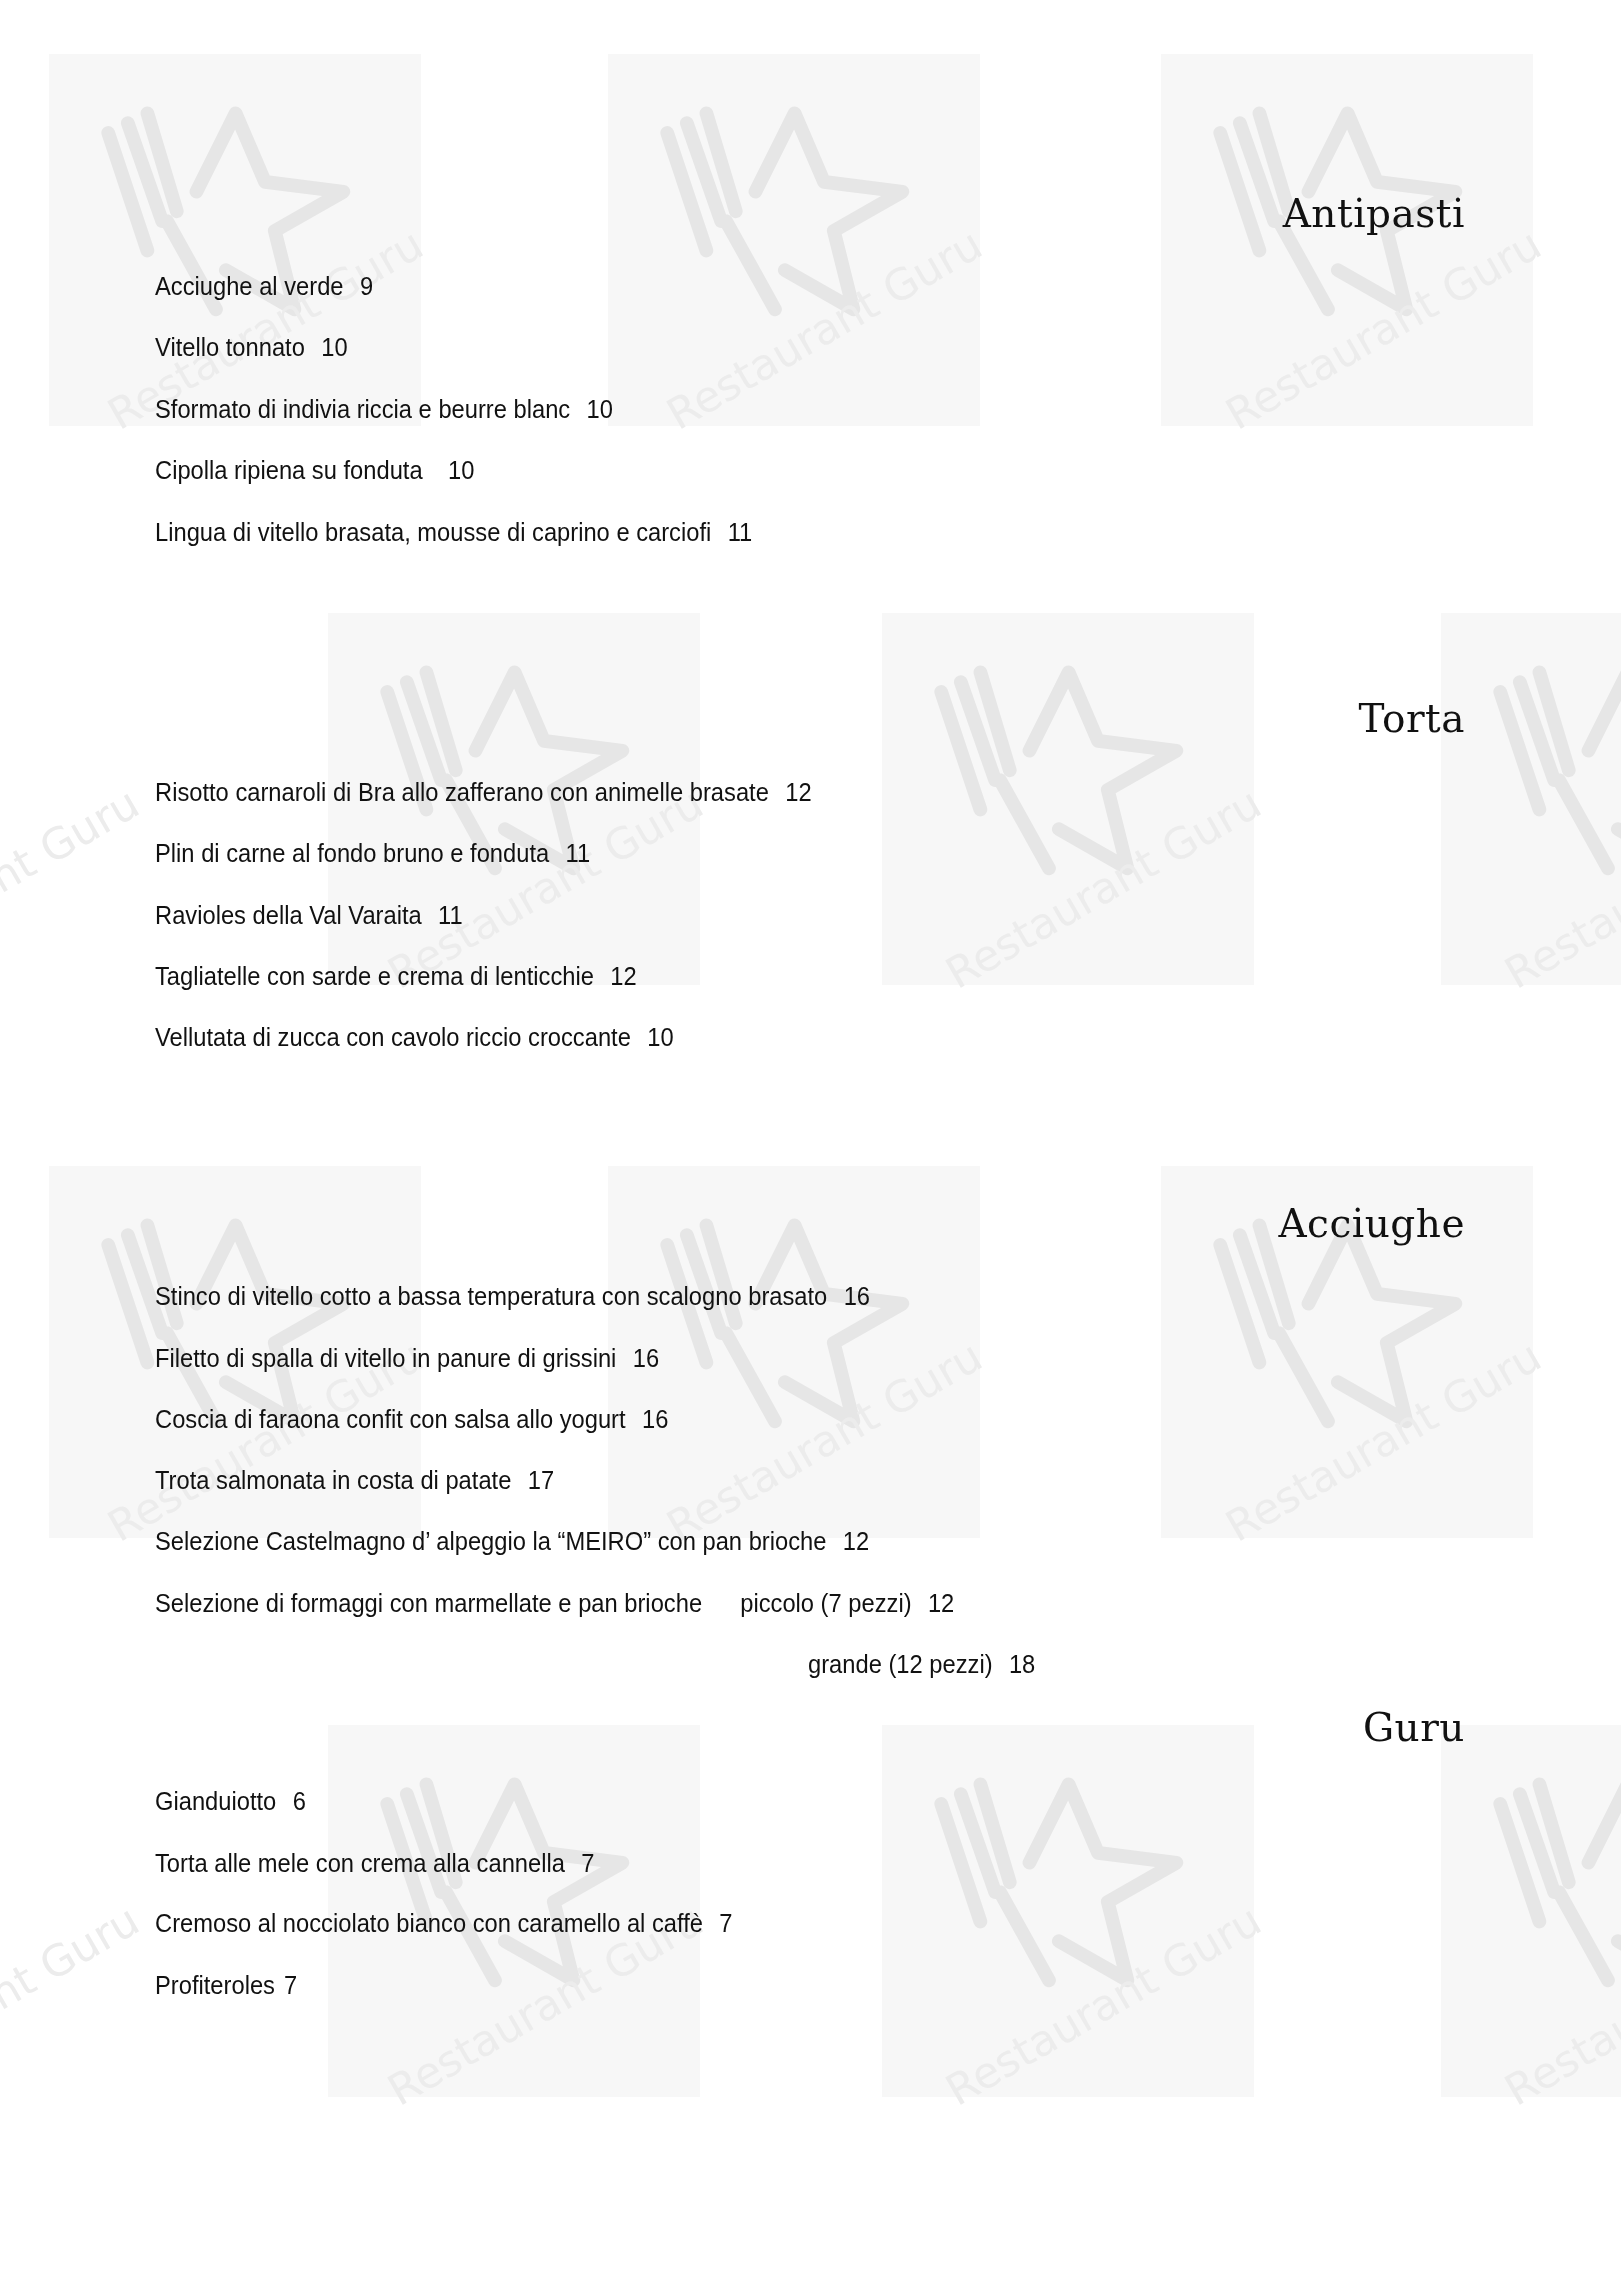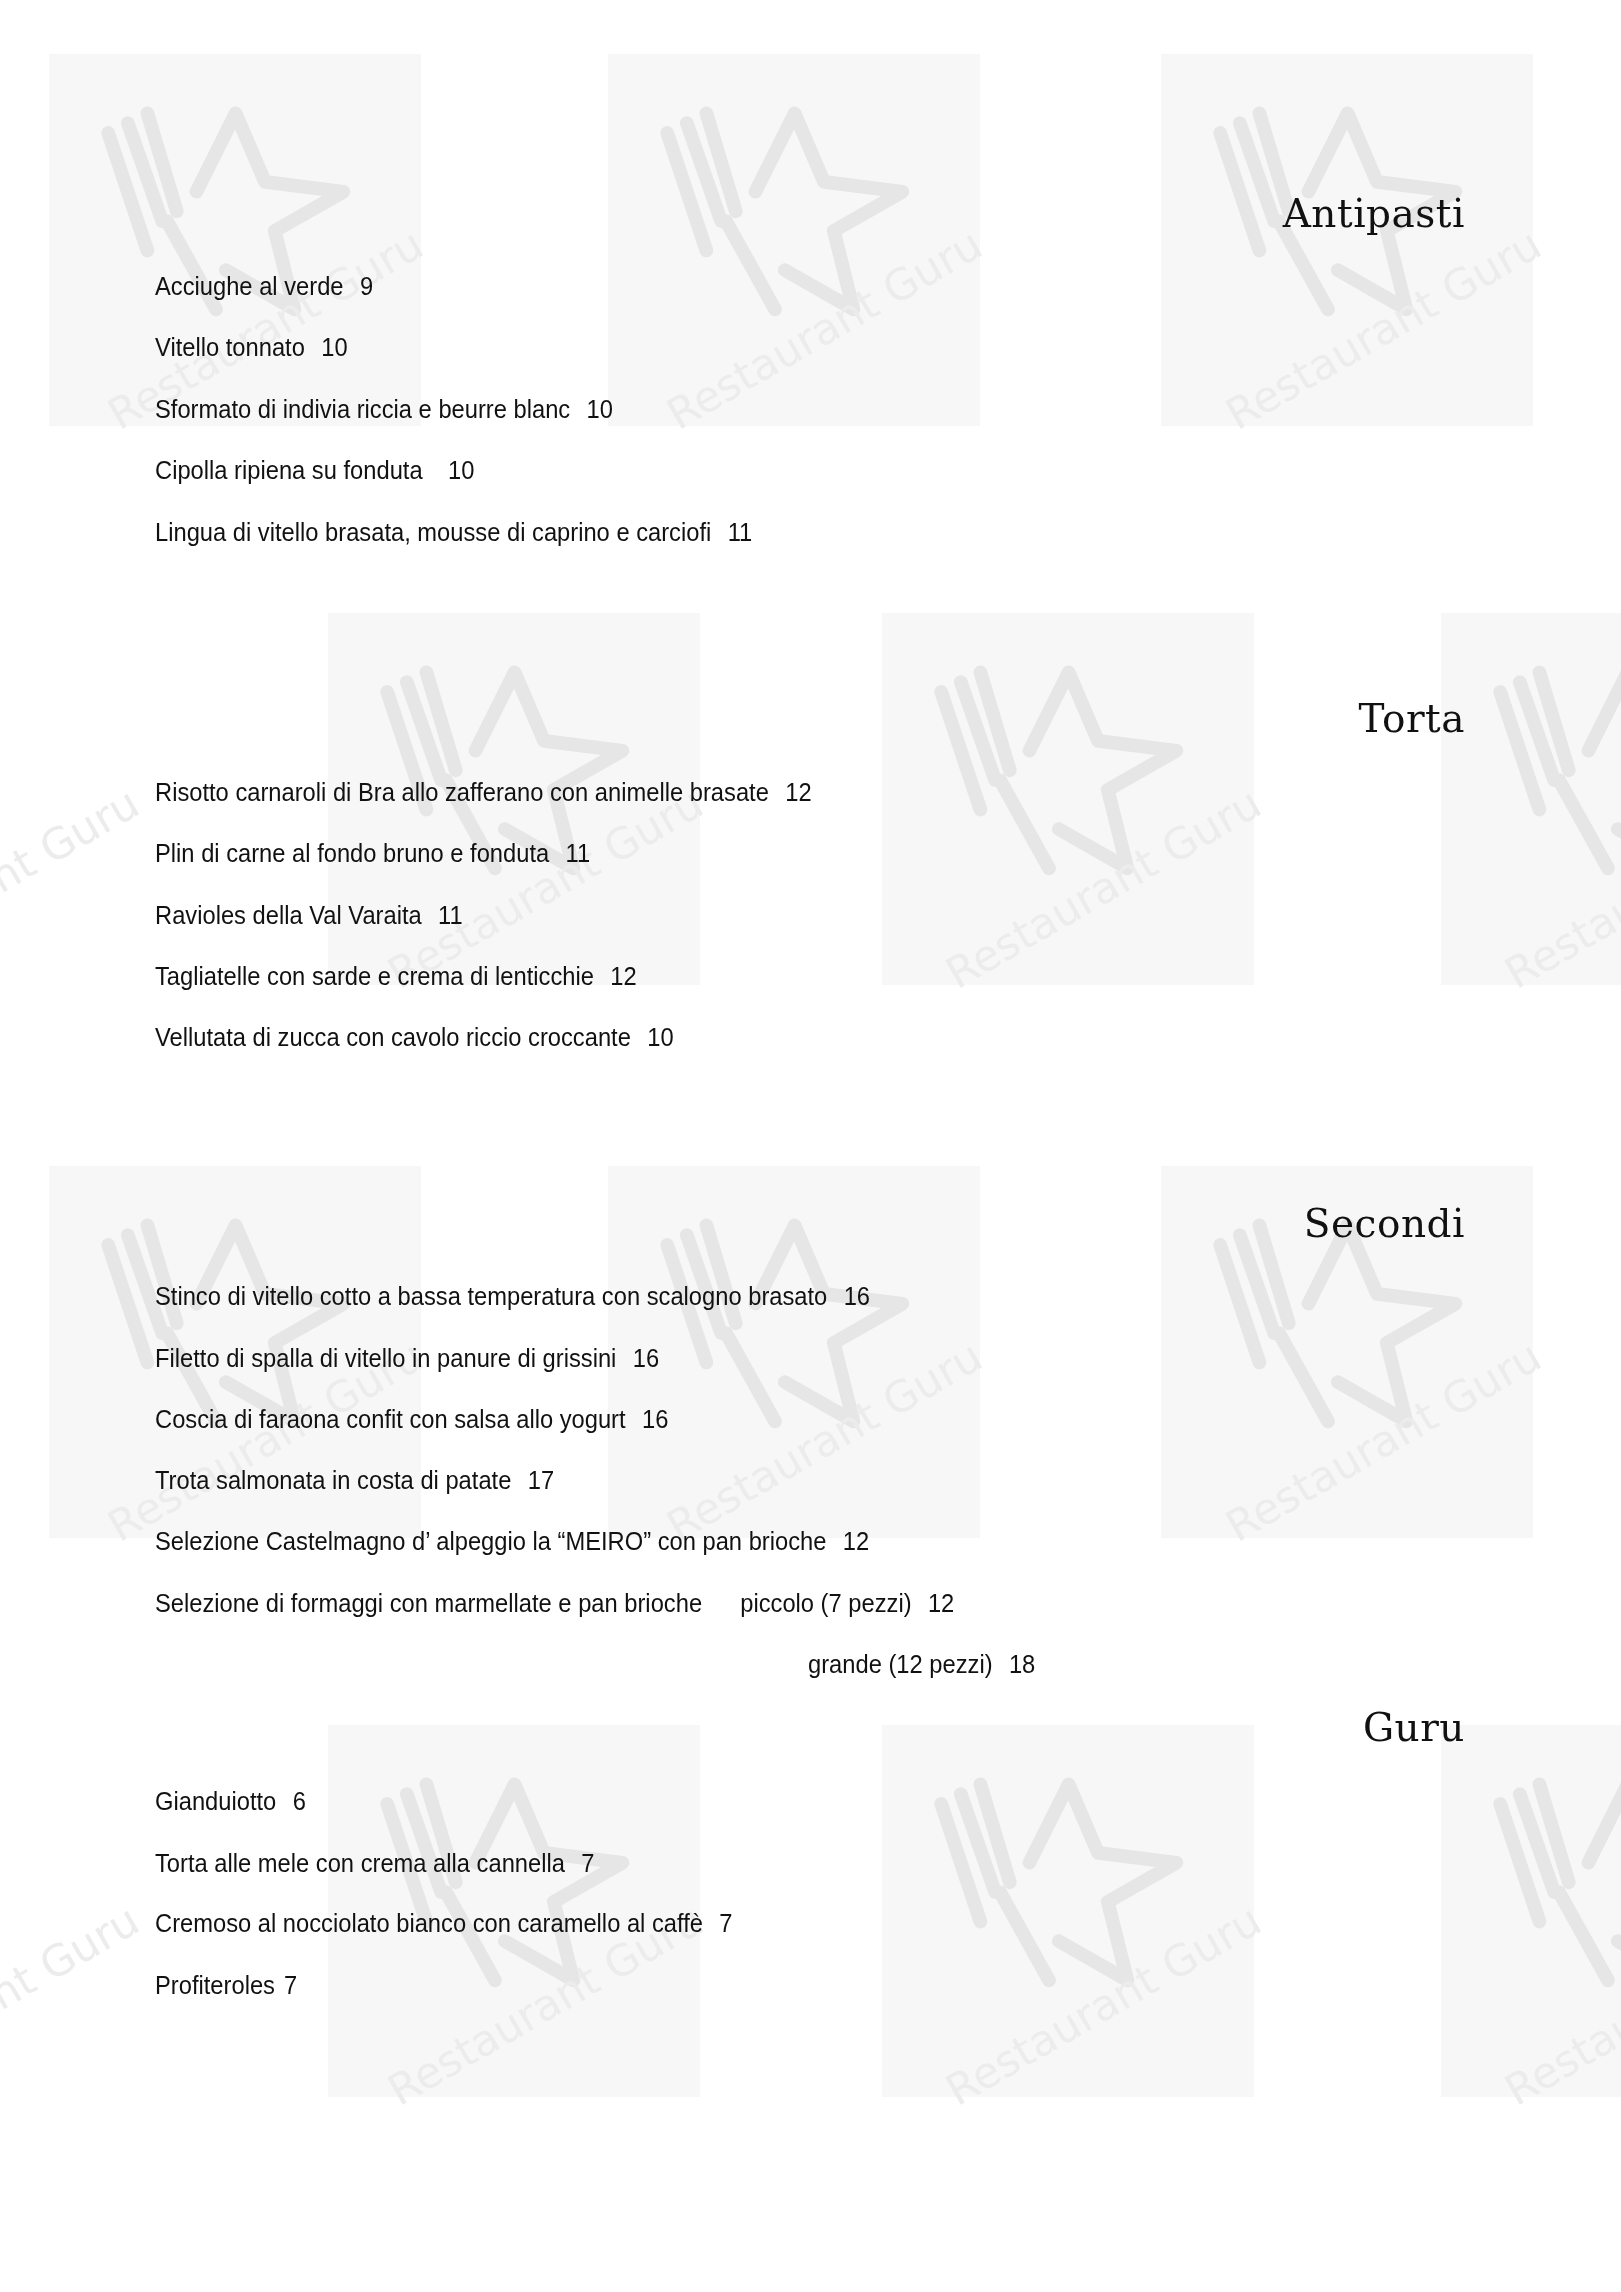--- a/index.html
+++ b/index.html
@@ -109,21 +109,21 @@
   <div class="item" style="top:456px;"><span>Cipolla ripiena su fonduta</span><span class="price" style="margin-left:27.4px;">10</span></div>
   <div class="item" style="top:518px;"><span>Lingua di vitello brasata, mousse di caprino e carciofi</span><span class="price">11</span></div>
 
   <div class="heading" style="top:696px;">Torta</div>
   <div class="item" style="top:778px;"><span>Risotto carnaroli di Bra allo zafferano con animelle brasate</span><span class="price">12</span></div>
   <div class="item" style="top:839px;"><span>Plin di carne al fondo bruno e fonduta</span><span class="price">11</span></div>
   <div class="item" style="top:901px;"><span>Ravioles della Val Varaita</span><span class="price">11</span></div>
   <div class="item" style="top:962px;"><span>Tagliatelle con sarde e crema di lenticchie</span><span class="price">12</span></div>
   <div class="item" style="top:1023px;"><span>Vellutata di zucca con cavolo riccio croccante</span><span class="price">10</span></div>
 
-  <div class="heading" style="top:1201px;">Secondi</div>
+  <div class="heading" style="top:1201px;">Acciughe</div>
   <div class="item" style="top:1282px;"><span>Stinco di vitello cotto a bassa temperatura con scalogno brasato</span><span class="price">16</span></div>
   <div class="item" style="top:1344px;"><span>Filetto di spalla di vitello in panure di grissini</span><span class="price">16</span></div>
   <div class="item" style="top:1405px;"><span>Coscia di faraona confit con salsa allo yogurt</span><span class="price">16</span></div>
   <div class="item" style="top:1466px;"><span>Trota salmonata in costa di patate</span><span class="price">17</span></div>
   <div class="item" style="top:1527px;"><span>Selezione Castelmagno d’ alpeggio la “MEIRO” con pan brioche</span><span class="price">12</span></div>
   <div class="item" style="top:1589px;"><span>Selezione di formaggi con marmellate e pan brioche</span><span class="variant">piccolo (7 pezzi)</span><span class="price">12</span></div>
   <div class="sub" style="top:1650px;"><span>grande (12 pezzi)</span><span style="margin-left:17.6px;">18</span></div>
 
   <div class="heading" style="top:1705px;">Guru</div>
   <div class="item" style="top:1787px;"><span>Gianduiotto</span><span class="price">6</span></div>

